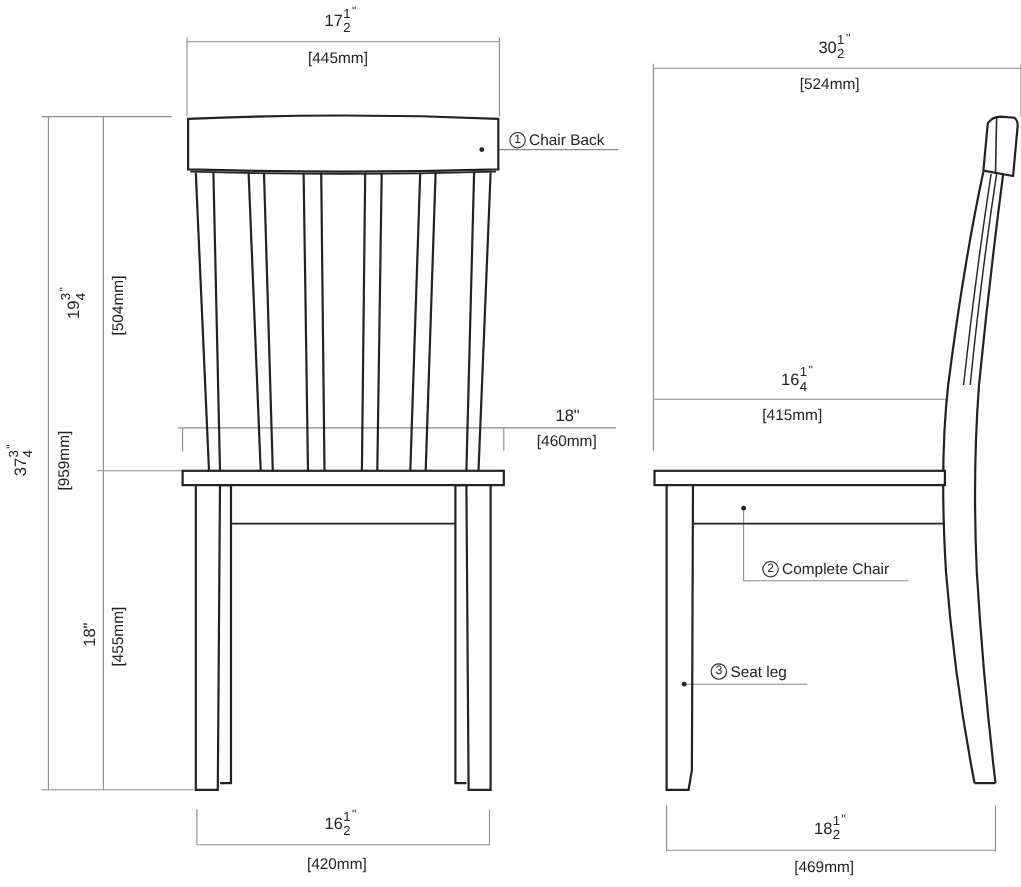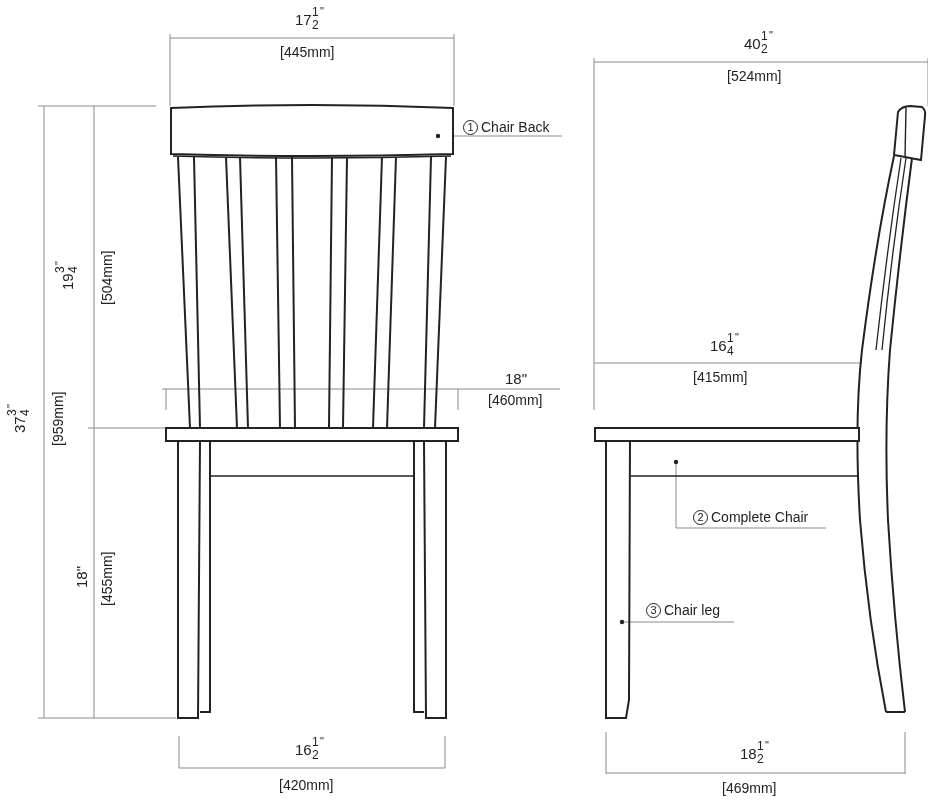--- a/index.html
+++ b/index.html
@@ -116,21 +116,21 @@
     <circle cx="672" cy="462" r="2.2" fill="#222"></circle>
     <circle cx="618" cy="622" r="2.2" fill="#222"></circle>
   </svg>
 
   <div class="frac" style="left:291px;top:12px">
     <span class="whole">17</span><span class="num" style="left:17px">1</span><span class="den" style="left:17px">2</span><span class="mark" style="left:25px">"</span>
   </div>
   <div class="lbl" style="left:276px;top:45px">[445mm]</div>
 
   <div class="frac" style="left:740px;top:36px">
-    <span class="whole">40</span><span class="num" style="left:17px">1</span><span class="den" style="left:17px">2</span><span class="mark" style="left:25px">"</span>
+    <span class="whole">30</span><span class="num" style="left:17px">1</span><span class="den" style="left:17px">2</span><span class="mark" style="left:25px">"</span>
   </div>
   <div class="lbl" style="left:723px;top:69px">[524mm]</div>
 
   <div class="frac vert" style="left:56px;top:290px">
     <span class="whole">19</span><span class="num" style="left:17px">3</span><span class="den" style="left:17px">4</span><span class="mark" style="left:25px">"</span>
   </div>
   <div class="lbl vert" style="left:96px;top:305px">[504mm]</div>
 
   <div class="frac vert" style="left:8px;top:433px">
     <span class="whole">37</span><span class="num" style="left:17px">3</span><span class="den" style="left:17px">4</span><span class="mark" style="left:25px">"</span>
@@ -161,16 +161,16 @@
   <div class="callout" style="left:459px;top:119px">
     <span class="circ">1</span>
     <span>Chair Back</span>
   </div>
   <div class="callout" style="left:689px;top:509px">
     <span class="circ">2</span>
     <span>Complete Chair</span>
   </div>
   <div class="callout" style="left:642px;top:602px">
     <span class="circ">3</span>
-    <span>Chair leg</span>
+    <span>Seat leg</span>
   </div>
 
 </div>
 
 </body></html>

